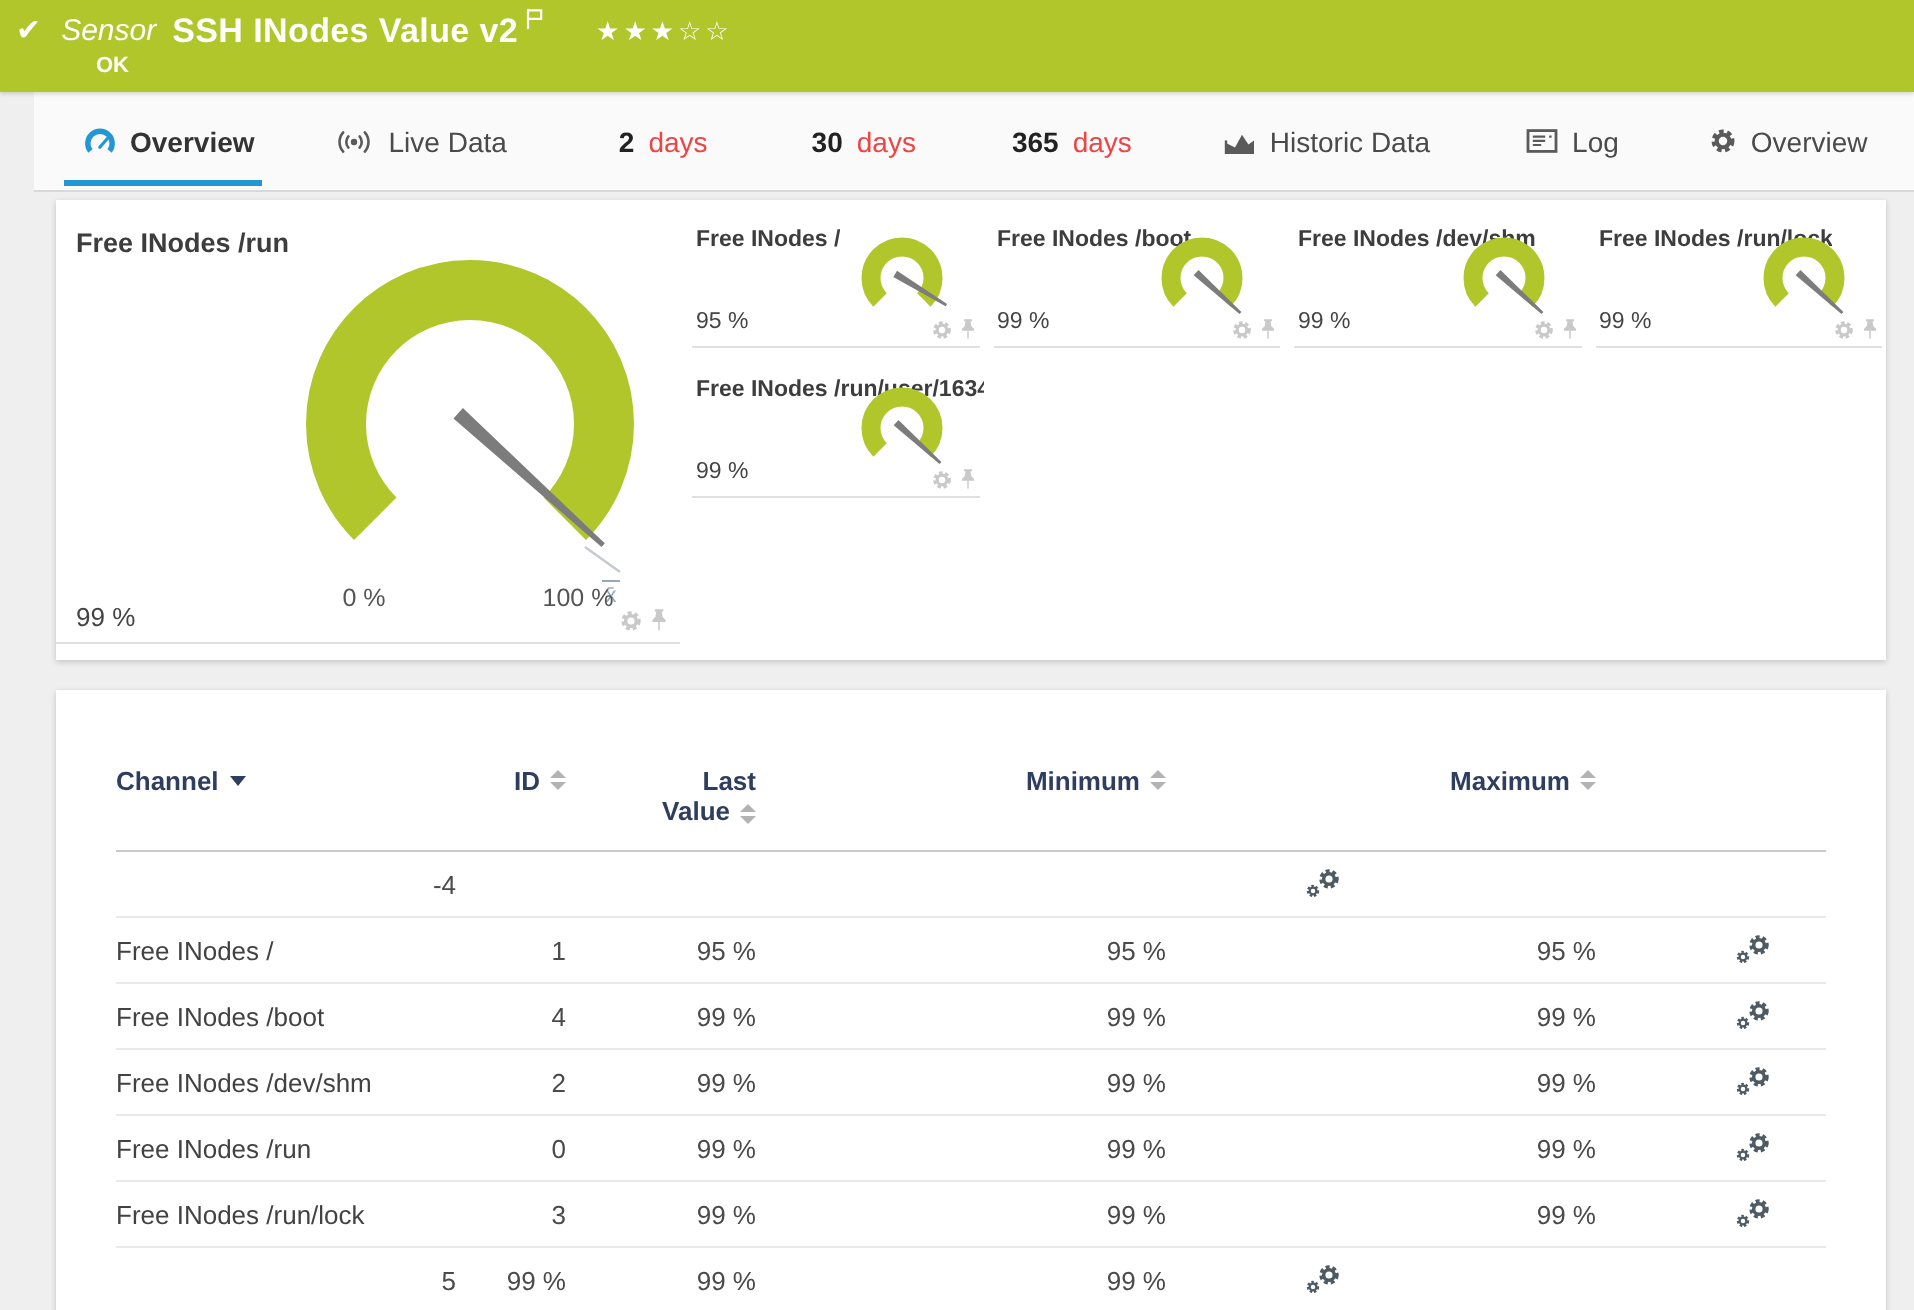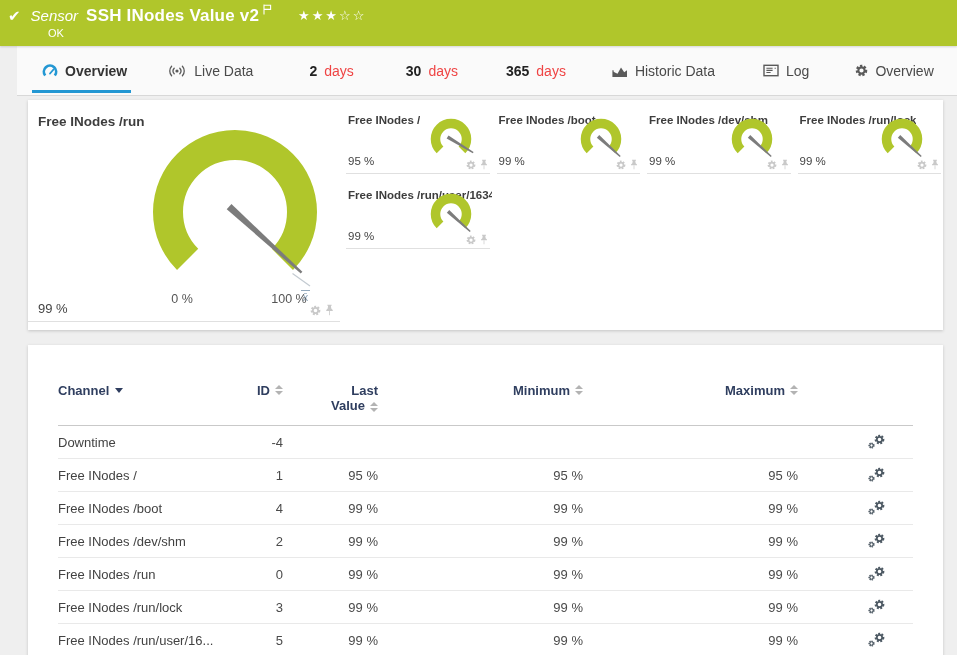--- a/index.html
+++ b/index.html
@@ -20,21 +20,21 @@
     box-shadow: 0 1px 2px rgba(0,0,0,.15);
   }
   .sensor-header .hrow {
     display: flex; align-items: flex-start; padding: 6px 0 0 8px;
   }
   .check-glyph { font-size: 15px; font-weight: bold; line-height: 20px; }
   .kind-label { font-style: italic; font-size: 15px; line-height: 20px; margin-left: 10px; }
   .sensor-title { font-size: 17px; font-weight: bold; line-height: 20px; margin-left: 8px; letter-spacing: .2px; }
   .flag-sup { margin-left: 4px; margin-top: -2px; }
   .stars { margin-left: 26px; font-size: 13px; letter-spacing: 2px; line-height: 20px; }
-  .status-ok { position: absolute; left: 48px; top: 27px; font-size: 11px; font-weight: normal; }
+  .status-ok { position: absolute; left: 48px; top: 27px; font-size: 11px; font-weight: bold; }
 
   
   .tabbar {
     height: 50px; background: #fafafa; border-bottom: 1px solid #d8d8d8;
     display: flex; align-items: center; padding-left: 25px;
     font-size: 14px; color: #4a4a4a; margin-left: 17px;
   }
   .tab { display: inline-flex; align-items: center; gap: 7px; height: 100%; position: relative; cursor: pointer; white-space: nowrap; }
   .tab .ticon { color: #5a5a5a; display: inline-flex; }
   .tab.active { color: #333; font-weight: bold; }
@@ -403,21 +403,20 @@
           <i class="up"></i>
           <i class="dn"></i>
         </span>
     </div>
     <div class="hcell"></div>
   </div>
 
   <div>
 
       <div class="trow tbody-row">
-        <div class="cell">Downtime</div>
         <div class="cell num">-4</div>
         <div class="cell num"></div>
         <div class="cell num"></div>
         <div class="cell num"></div>
         <div class="gear-cell">
           <svg width="20" height="16" viewBox="0 0 20 16">
             <use href="#sym-gear" x="8" y="0" width="11" height="11"></use>
             <use href="#sym-gear" x="2" y="8" width="7" height="7"></use>
           </svg>
         </div>
@@ -487,21 +486,20 @@
         <div class="cell num">99 %</div>
         <div class="gear-cell">
           <svg width="20" height="16" viewBox="0 0 20 16">
             <use href="#sym-gear" x="8" y="0" width="11" height="11"></use>
             <use href="#sym-gear" x="2" y="8" width="7" height="7"></use>
           </svg>
         </div>
       </div>
 
       <div class="trow tbody-row">
-        <div class="cell">Free INodes /run/user/16...</div>
         <div class="cell num">5</div>
         <div class="cell num">99 %</div>
         <div class="cell num">99 %</div>
         <div class="cell num">99 %</div>
         <div class="gear-cell">
           <svg width="20" height="16" viewBox="0 0 20 16">
             <use href="#sym-gear" x="8" y="0" width="11" height="11"></use>
             <use href="#sym-gear" x="2" y="8" width="7" height="7"></use>
           </svg>
         </div>

